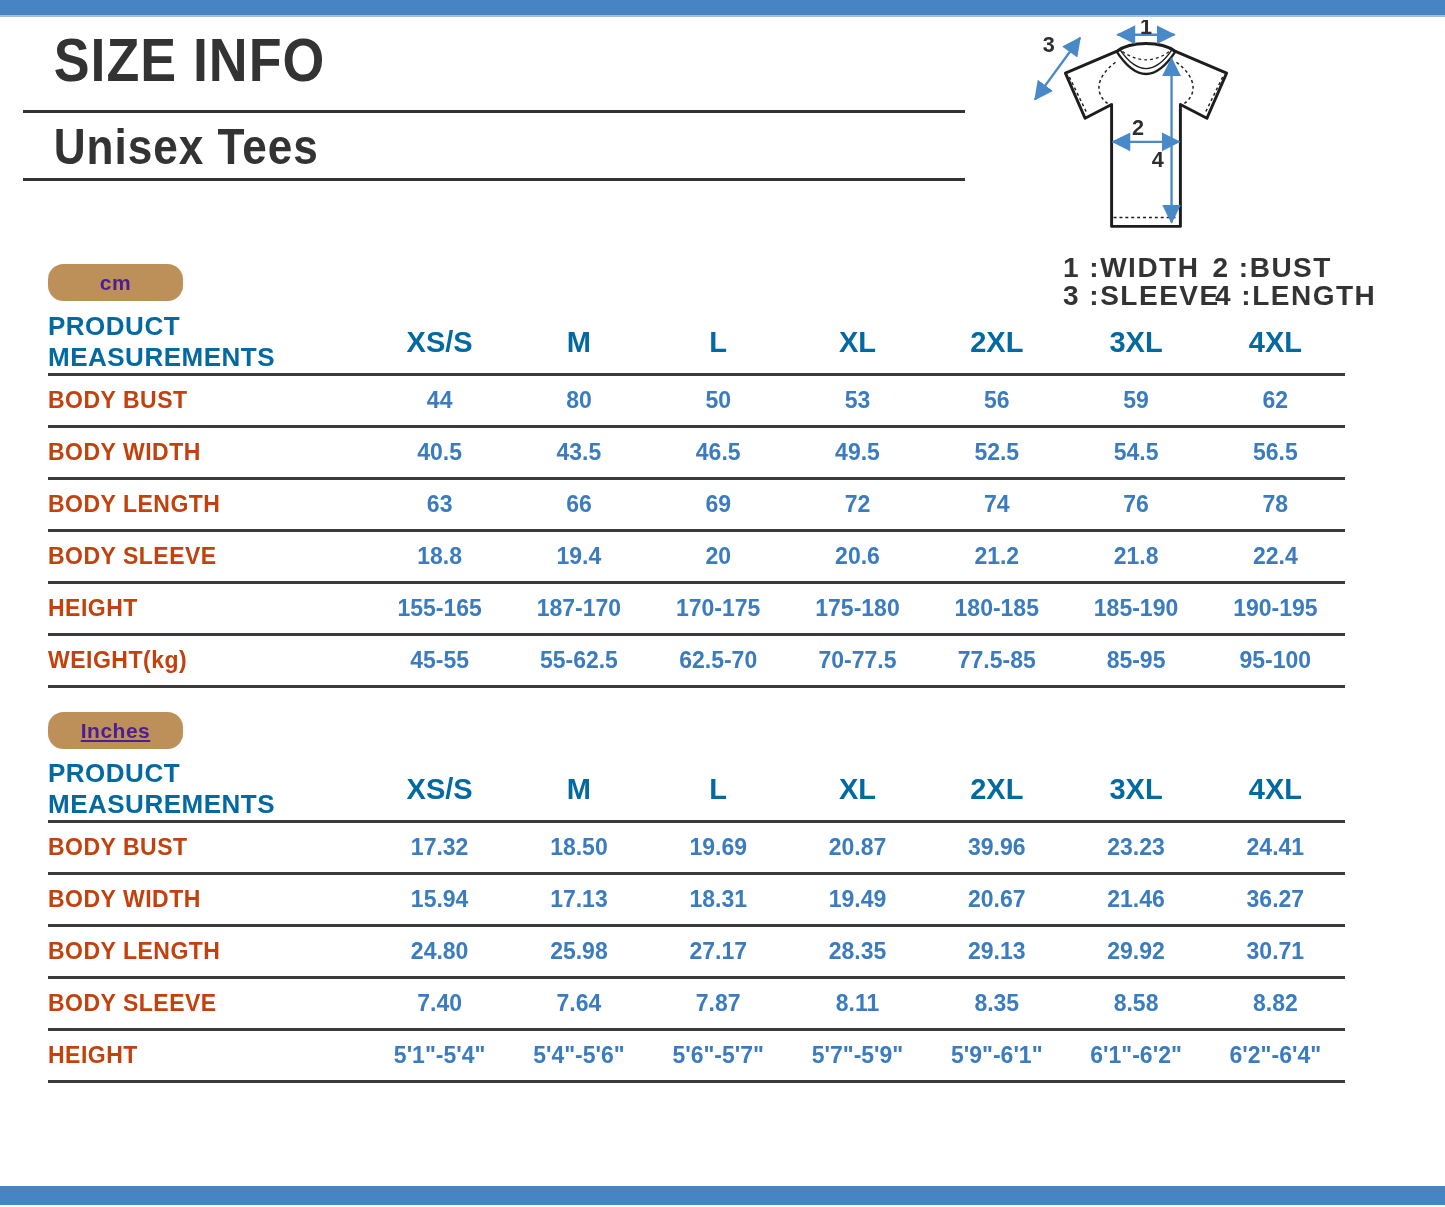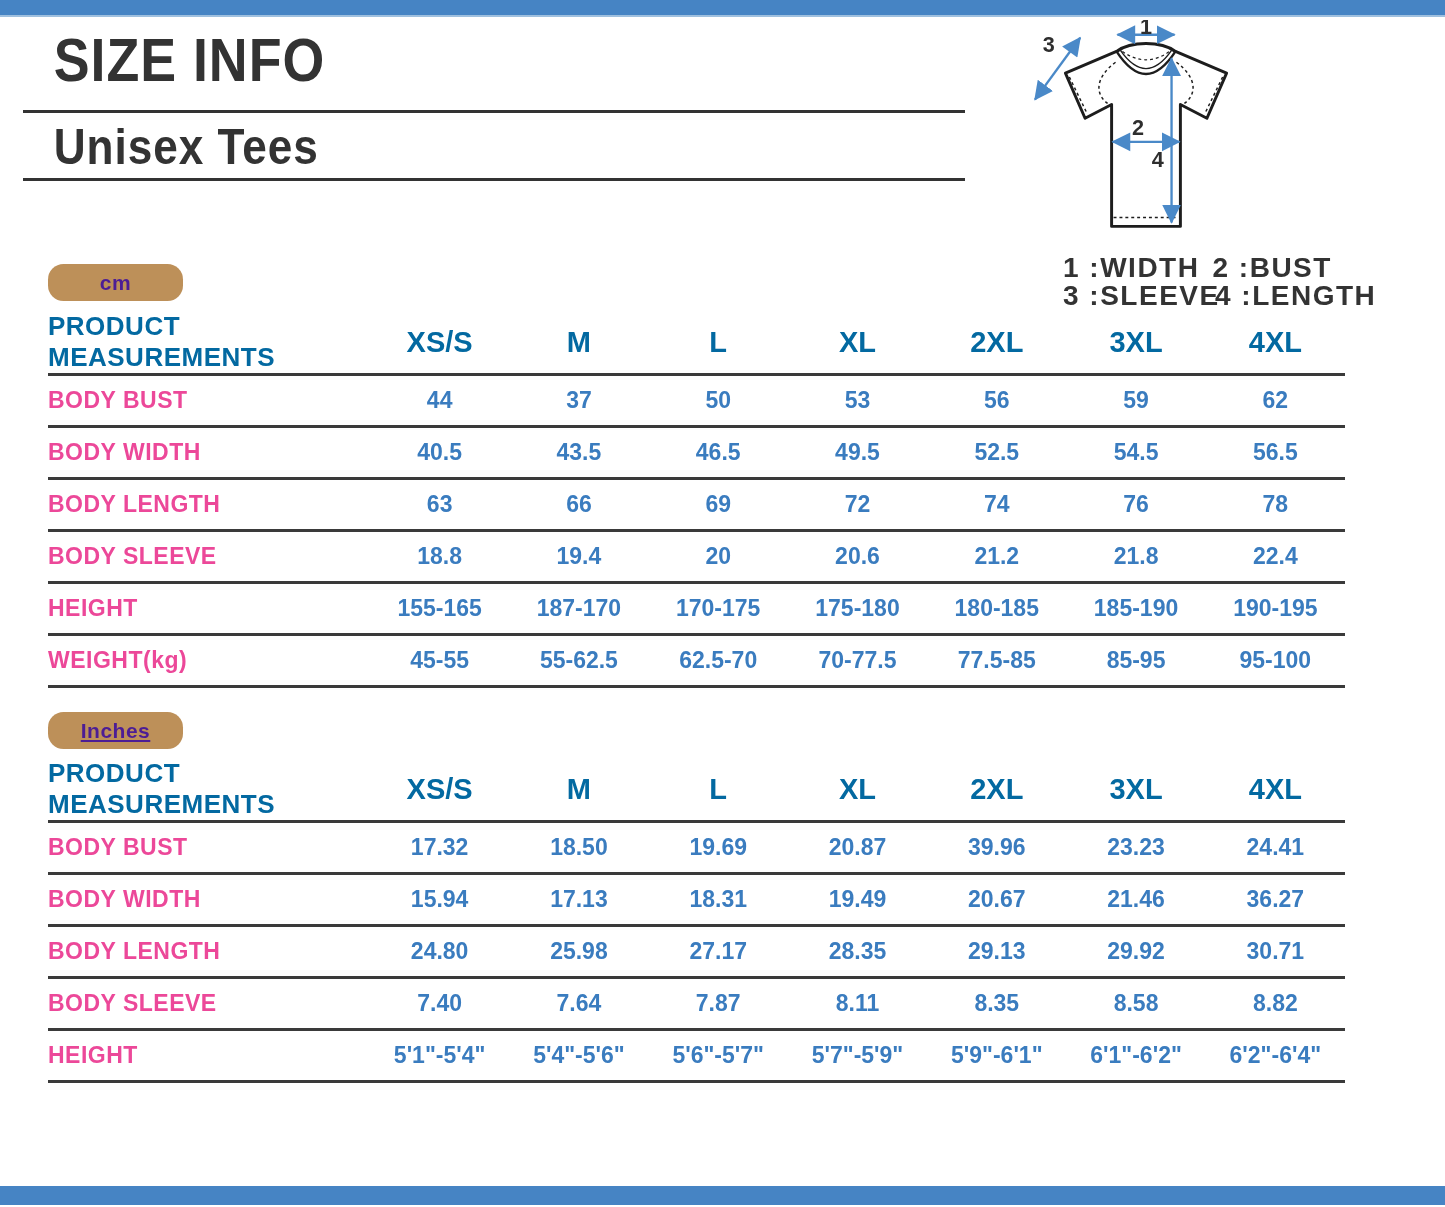--- a/index.html
+++ b/index.html
@@ -40,21 +40,21 @@
   
   table.size-table { position:absolute; left:48px; width:1297px;
                      border-collapse:collapse; table-layout:fixed; }
   table.size-table.cm { top:311px; }
   table.size-table.inches { top:758px; }
   .size-table th, .size-table td { border-bottom:3px solid #3a3a3a; }
   .size-table thead th { height:46px; color:#0369a1; font-size:29px; font-weight:bold;
                          text-align:center; vertical-align:middle; }
   .size-table thead th.label-col { font-size:26px; text-align:left; letter-spacing:0.5px;
                                    transform-origin:left center; }
-  .size-table tbody th.label-col { color:#ec4899; font-size:23px; font-weight:bold;
+  .size-table tbody th.label-col { color:#c2410c; font-size:23px; font-weight:bold;
                                    text-align:left; letter-spacing:0.5px; }
   .size-table tbody tr { height:52px; }
   .size-table tbody td { color:#3a7cbf; font-size:23px; font-weight:bold;
                          text-align:center; vertical-align:middle; white-space:nowrap; }
   .size-table col.c-label { width:322px; }
 </style>
 </head>
 <body>
 
 <div class="canvas">
@@ -138,21 +138,21 @@
           <th>XL</th>
           <th>2XL</th>
           <th>3XL</th>
           <th>4XL</th>
         </tr>
       </thead>
       <tbody>
         <tr>
           <th class="label-col">BODY BUST</th>
           <td>44</td>
-          <td>37</td>
+          <td>80</td>
           <td>50</td>
           <td>53</td>
           <td>56</td>
           <td>59</td>
           <td>62</td>
         </tr>
         <tr>
           <th class="label-col">BODY WIDTH</th>
           <td>40.5</td>
           <td>43.5</td>

